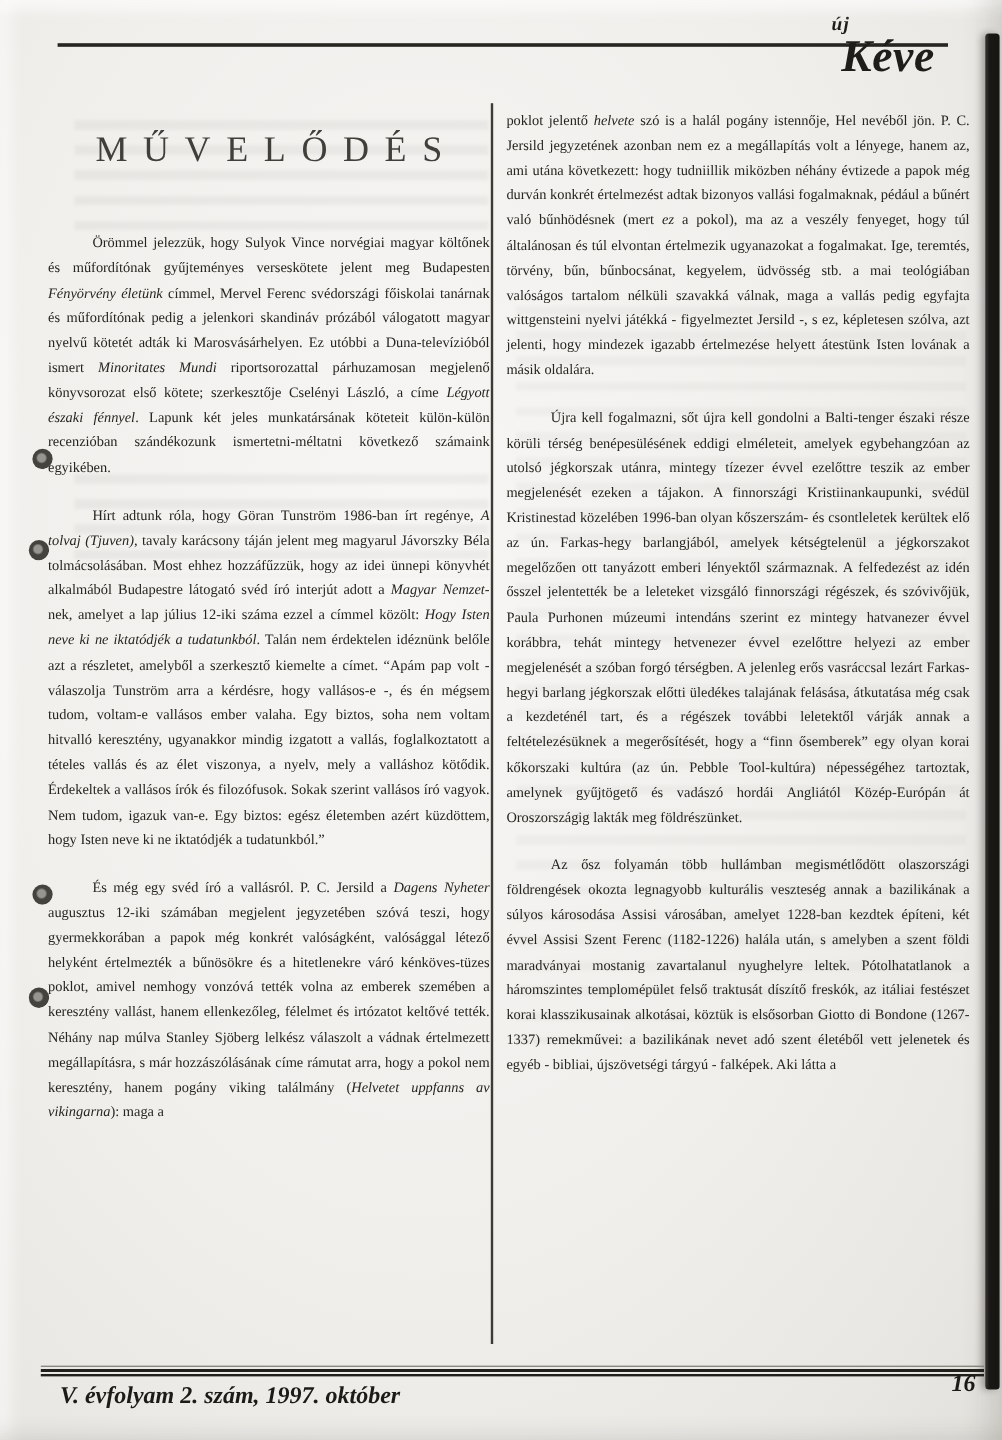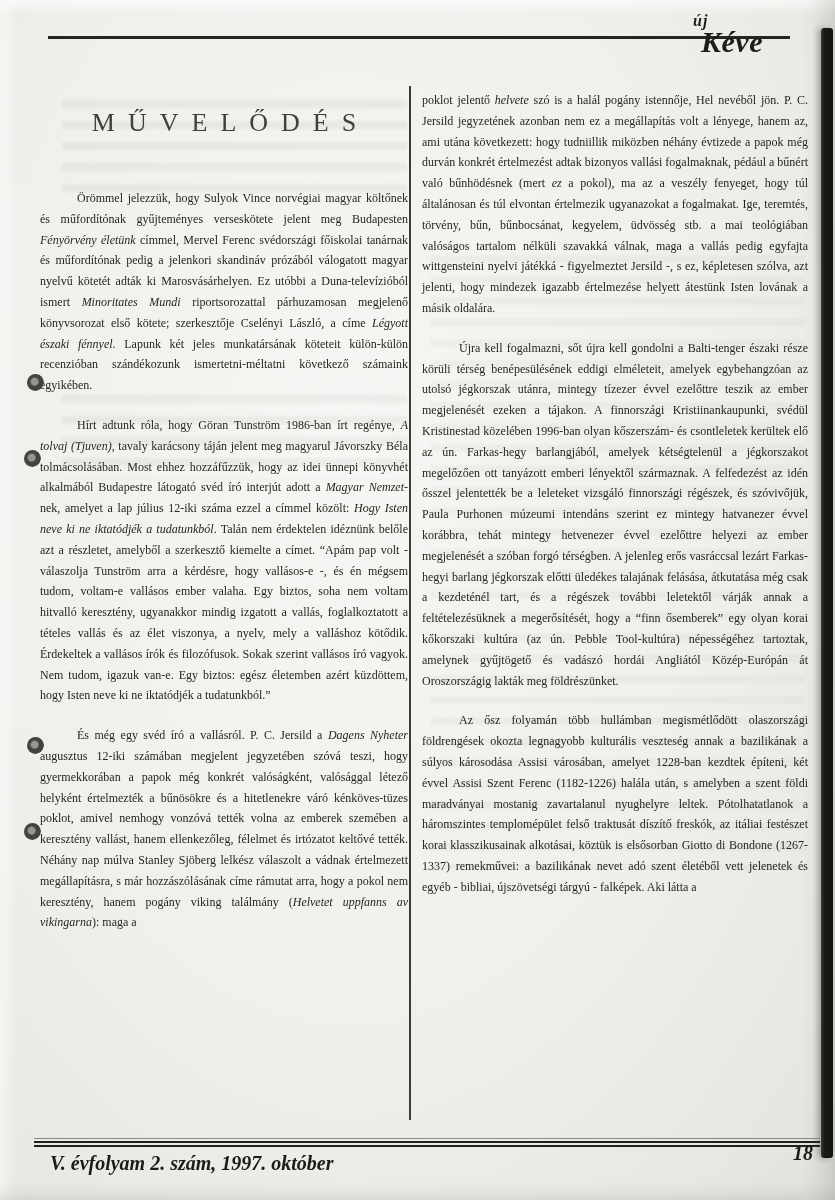--- a/index.html
+++ b/index.html
@@ -34,42 +34,42 @@
     background:#26251f;
   }
   .logo{
     position:absolute;right:46px;top:12px;width:110px;height:52px;
     font-style:italic;font-weight:bold;
   }
   .logo .uj{
     position:absolute;left:14px;top:0;font-size:16px;letter-spacing:1px;color:#1e1d1a;
   }
   .logo .keve{
-    position:absolute;left:22px;top:13px;font-size:30px;color:#1e1d1a;letter-spacing:.5px;text-align:right;
+    position:absolute;left:22px;top:13px;font-size:38px;color:#1e1d1a;letter-spacing:.5px;text-align:right;
   }
   
   .ghost{
     position:absolute;opacity:.055;filter:blur(1.3px);pointer-events:none;
     background:repeating-linear-gradient(180deg,transparent 0 5px,#55544e 5px 13px,transparent 13px 21px);
   }
   .ghost.g1{left:62px;top:95px;width:345px;height:100px;}
   .ghost.g2{left:62px;top:390px;width:345px;height:90px;}
   .ghost.g3{left:430px;top:250px;width:375px;height:620px;opacity:.035;}
   
   .columns{
     position:absolute;left:40px;top:86px;width:768px;height:1052px;
     display:flex;align-items:stretch;
   }
   .col-left{width:368px;}
   .divider{width:2px;background:#3d3b36;margin-left:1px;margin-bottom:18px;}
   .col-right{flex:1;padding-left:11px;padding-top:4px;}
   .section-title{
     margin:22px 0 50px 0;
     text-align:center;
-    font-size:26px;font-weight:normal;
+    font-size:30px;font-weight:normal;
     letter-spacing:13px;text-indent:13px;
     color:#413f3a;
   }
   .body-p{
     margin:0 0 19px 0;
     font-size:12px;line-height:20.8px;
     text-align:justify;
     color:#26251f;
   }
   .body-p.indent{text-indent:37px;}
@@ -134,15 +134,15 @@
     </div>
   </div>
 
   <div class="punch p1"></div>
   <div class="punch p2"></div>
   <div class="punch p3"></div>
   <div class="punch p4"></div>
 
   <div class="footer-rule"></div>
   <div class="footer-issue">V. évfolyam 2. szám, 1997. október</div>
-  <div class="footer-pagenum">18</div>
+  <div class="footer-pagenum">16</div>
 
 </div>
 
 </body></html>

